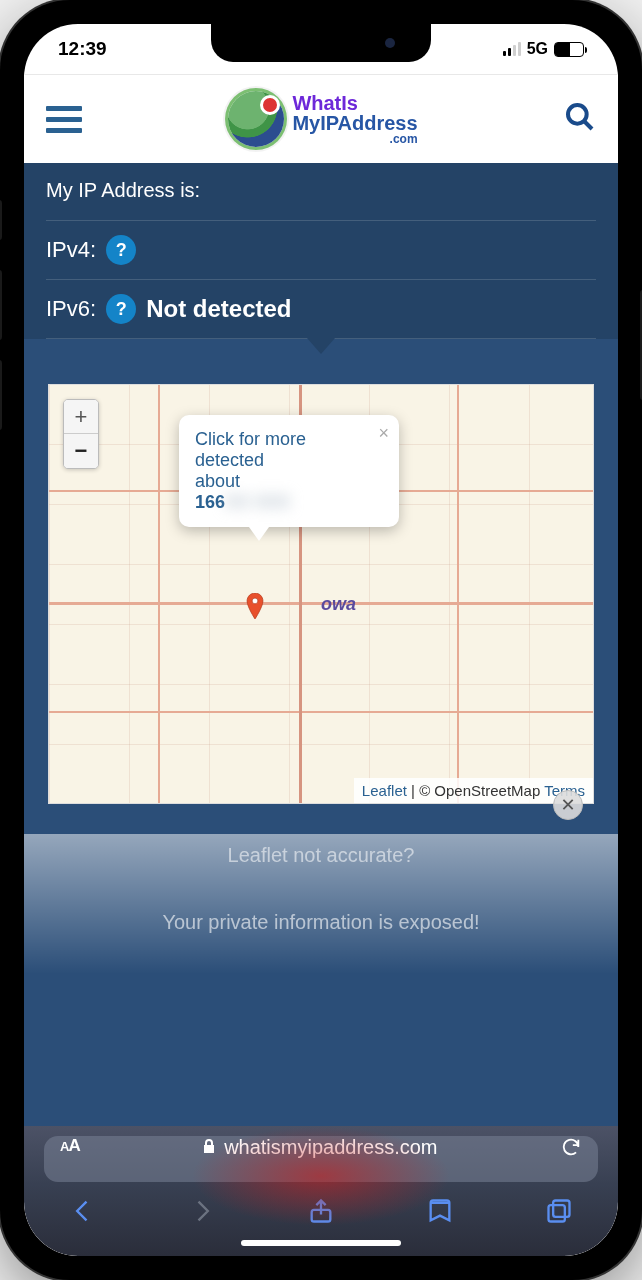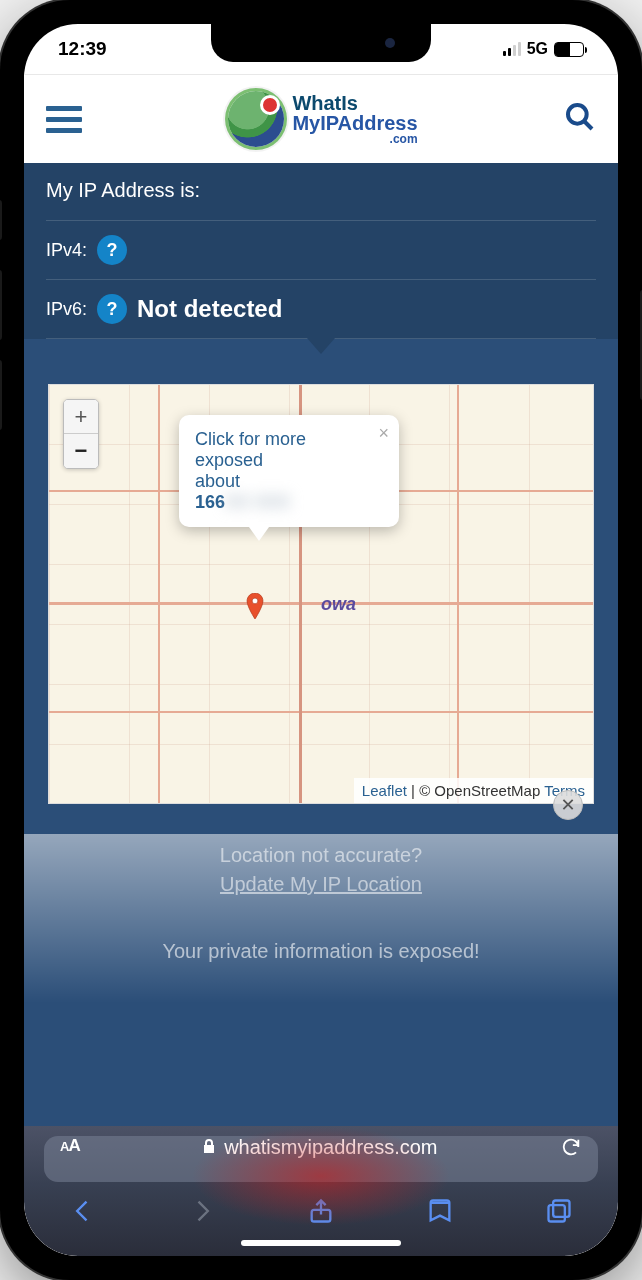--- a/index.html
+++ b/index.html
@@ -49,31 +49,31 @@
   }
   .hamburger { width:36px; display:flex; flex-direction:column; gap:6px; cursor:pointer;}
   .hamburger span { height:5px; background:#2a6191; border-radius:1px; }
   .logo { display:flex; align-items:center; gap:8px; }
   .logo-globe { width:56px; height:56px; border-radius:50%; position:relative;
     background: radial-gradient(circle at 35% 30%, #6db36f 0 40%, #3f9447 41% 55%, #2c4d8f 56% 100%);
     box-shadow: 0 0 0 3px #7cbf72, 0 0 0 5px rgba(0,0,0,.05);
   }
   .logo-globe::after{ content:''; position:absolute; top:4px; right:4px; width:14px; height:14px; border-radius:50%; background:#d33; border:3px solid #fff;}
   .logo-text { line-height:1; font-weight:800; font-size:20px; }
-  .logo-text .l1 { color:#0c4a6e; }
+  .logo-text .l1 { color:#6d28d9; }
   .logo-text .l2 { color:#2756a5; }
   .logo-text .l3 { color:#2756a5; font-size:12px; text-align:right; display:block; font-weight:600;}
   .search-btn svg { width:32px; height:32px; stroke:#1a4b8b; stroke-width:3; fill:none; }
 
   .page-body { flex:1; background:#2b4e78; position:relative; overflow:hidden;}
   .ip-section { background:#244366; color:#fff; padding: 16px 22px 0 22px; }
   .ip-heading { font-size:20px; font-weight:400; margin-bottom:18px; }
   .ip-row { display:flex; align-items:center; gap:10px; padding:14px 0; border-top:1px solid rgba(255,255,255,.15);}
   .ip-row:last-child { border-bottom: 1px solid rgba(255,255,255,.15);}
-  .ip-label { font-size:18px; font-weight:400; }
+  .ip-label { font-size:22px; font-weight:400; }
   .help-circle { width:30px; height:30px; border-radius:50%; background:#1484c8; color:#fff; display:flex; align-items:center; justify-content:center; font-weight:700; font-size:18px;}
   .ip-value { font-size:24px; font-weight:700; text-decoration:underline; }
   .ip-value.blurred { position:relative; text-decoration:none;}
   .ip-value.blurred .vis { text-decoration:underline; }
   .ip-value.blurred .hidden { filter: blur(8px); color:#cdd5dd; letter-spacing:2px; text-decoration:none;}
   .ip-value.nd { text-decoration:none; }
   .arrow-down { width:0; height:0; border-left:14px solid transparent; border-right:14px solid transparent; border-top:16px solid #244366; margin: -1px auto 0 auto;}
 
   .map-wrap { margin: 30px 24px 0 24px; background:#f9f4e6; height: 420px; position:relative; border:1px solid #ddd;}
   .map-bg { position:absolute; inset:0; background:
@@ -206,35 +206,34 @@
                 <circle cx="12" cy="11" r="4" fill="#fff"></circle>
               </svg>
           </div>
           <div class="zoom-controls">
             <button>+</button>
             <button>−</button>
           </div>
           <div class="popup">
             <span class="close">×</span>
             <div>Click for more</div>
-            <div>exposed</div>
+            <div>detected</div>
             <div>about</div>
             <div class="ip">
               <span>166</span><span class="hidden">XX XXX</span>
             </div>
           </div>
           <div class="map-attrib">
             <a>Leaflet</a><span> | © OpenStreetMap </span><a>Terms</a>
           </div>
           <div class="ad-close">✕</div>
         </div>
 
         <div class="below-map">
-          <div class="q">Location not accurate?</div>
-          <div class="link">Update My IP Location</div>
+          <div class="q">Leaflet not accurate?</div>
           <div class="warn">Your private information is exposed!</div>
         </div>
       </div>
     </div>
 
     <div class="browser-chrome">
       <div class="red-glow"></div>
       <div class="url-bar">
         <span class="aa"><span class="small">A</span>A</span>
         <div class="url-text">

